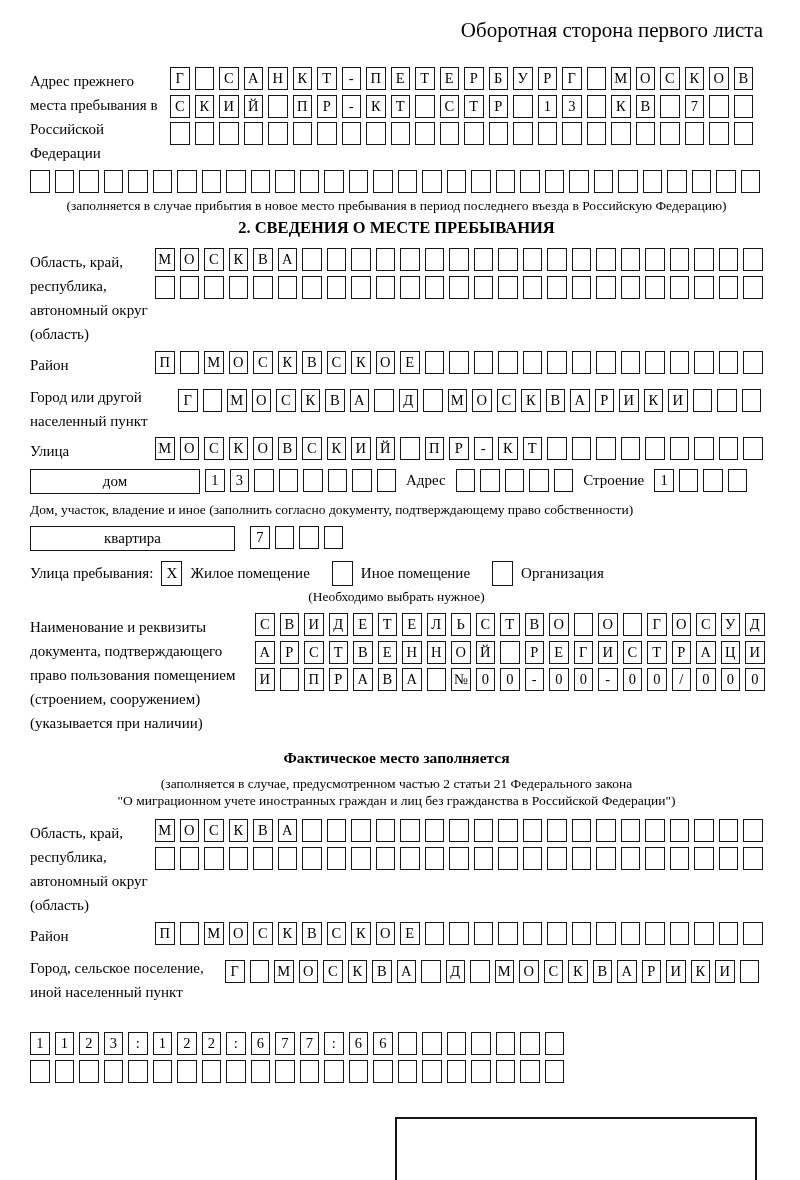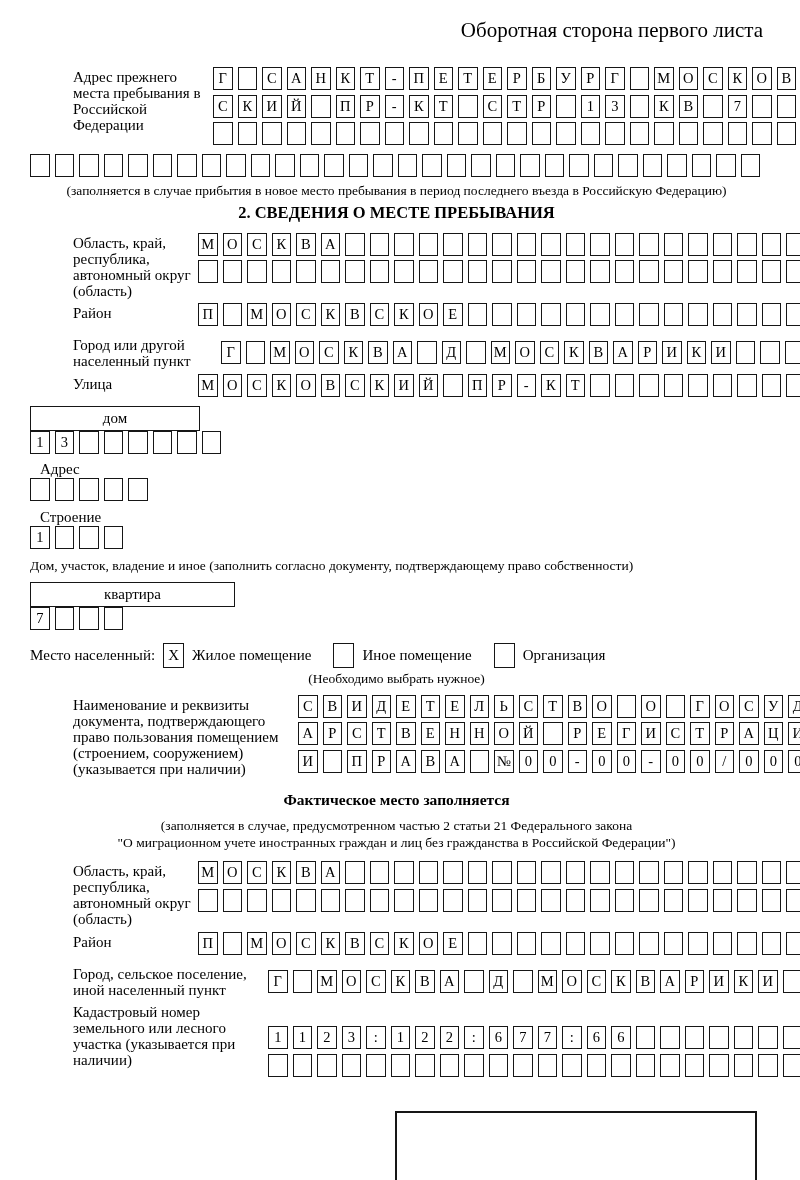--- a/index.html
+++ b/index.html
@@ -5,30 +5,30 @@
   html,body{margin:0;padding:0;background:#fff;}
   body{width:800px;height:1180px;color:#000;font-family:"Liberation Serif","DejaVu Serif",serif;}
   .page{position:relative;width:800px;height:1180px;box-sizing:border-box;padding:12px 37px 0 30px;overflow:hidden;}
   .top-note{text-align:right;font-size:21px;margin:6px 0 24px 0;}
   
   .cellrow{display:flex;gap:5px;margin-bottom:4.5px;}
   .cell{flex:none;width:19.5px;height:23px;box-sizing:border-box;border:1.6px solid #161616;
         display:flex;align-items:center;justify-content:center;font-size:14.5px;line-height:1;}
   
   .field{display:flex;align-items:flex-start;margin-bottom:4.5px;}
-  .label{flex:none;font-size:15px;line-height:16px;padding-top:2px;margin-left:43px;}
+  .label{flex:none;font-size:15px;line-height:24px;padding-top:2px;}
   .w140{width:140px;} .w125{width:125px;} .w148{width:148px;} .w225{width:225px;} .w195{width:195px;}
   .rows{flex:1;}
   .caption{font-size:13.5px;line-height:17px;}
   .center{text-align:center;}
   h2{font-size:16.5px;text-align:center;margin:4px 0 10px 0;}
   h3{font-size:15.5px;text-align:center;margin:14px 0 8px 0;}
   .named-box{flex:none;box-sizing:border-box;border:1.6px solid #161616;height:25px;
              display:flex;align-items:center;justify-content:center;font-size:15px;}
-  .inline-row{display:flex;align-items:flex-start;margin-bottom:4px;font-size:15px;flex-direction:column;}
+  .inline-row{display:flex;align-items:flex-start;margin-bottom:4px;font-size:15px;}
   .inline-label{padding:3px 10px 0 10px;flex:none;font-size:15px;}
   .checkbox{flex:none;width:21px;height:25px;box-sizing:border-box;border:1.6px solid #161616;
             display:flex;align-items:center;justify-content:center;font-size:15px;margin:0 8px;}
   .stay-row{display:flex;align-items:center;font-size:15px;margin:8px 0 2px 0;}
   .stay-row .opt-label{margin-right:14px;}
   .mt6{margin-top:6px;}
   .mt24{margin-top:24px;}
   .stamp-box{margin:30px 0 8px 365px;width:362px;height:160px;box-sizing:border-box;border:2px solid #161616;}
   .doc-note{margin:2px 0 8px 0;}
 </style>
@@ -350,21 +350,21 @@
     <div class="named-box" style="width:205px;margin-right:15px;">квартира</div>
     <div class="cellrow">
         <span class="cell">7</span>
         <span class="cell"></span>
         <span class="cell"></span>
         <span class="cell"></span>
       </div>
   </div>
 
   <div class="stay-row">
-    <span>Место населенный:</span>
+    <span>Улица пребывания:</span>
     <span class="checkbox">X</span>
     <span class="opt-label">Жилое помещение</span>
     <span class="checkbox"></span>
     <span class="opt-label">Иное помещение</span>
     <span class="checkbox"></span>
     <span class="opt-label">Организация</span>
   </div>
   <div class="caption center" style="margin-bottom:8px;">(Необходимо выбрать нужное)</div>
 
   <div class="field">
@@ -563,21 +563,20 @@
           <span class="cell">Р</span>
           <span class="cell">И</span>
           <span class="cell">К</span>
           <span class="cell">И</span>
           <span class="cell"></span>
         </div>
       </div>
   </div>
 
   <div class="field">
-    <div class="label w195">Кадастровый номер земельного или лесного участка (указывается при наличии)</div>
     <div class="rows mt24">
       <div class="cellrow">
           <span class="cell">1</span>
           <span class="cell">1</span>
           <span class="cell">2</span>
           <span class="cell">3</span>
           <span class="cell">:</span>
           <span class="cell">1</span>
           <span class="cell">2</span>
           <span class="cell">2</span>

